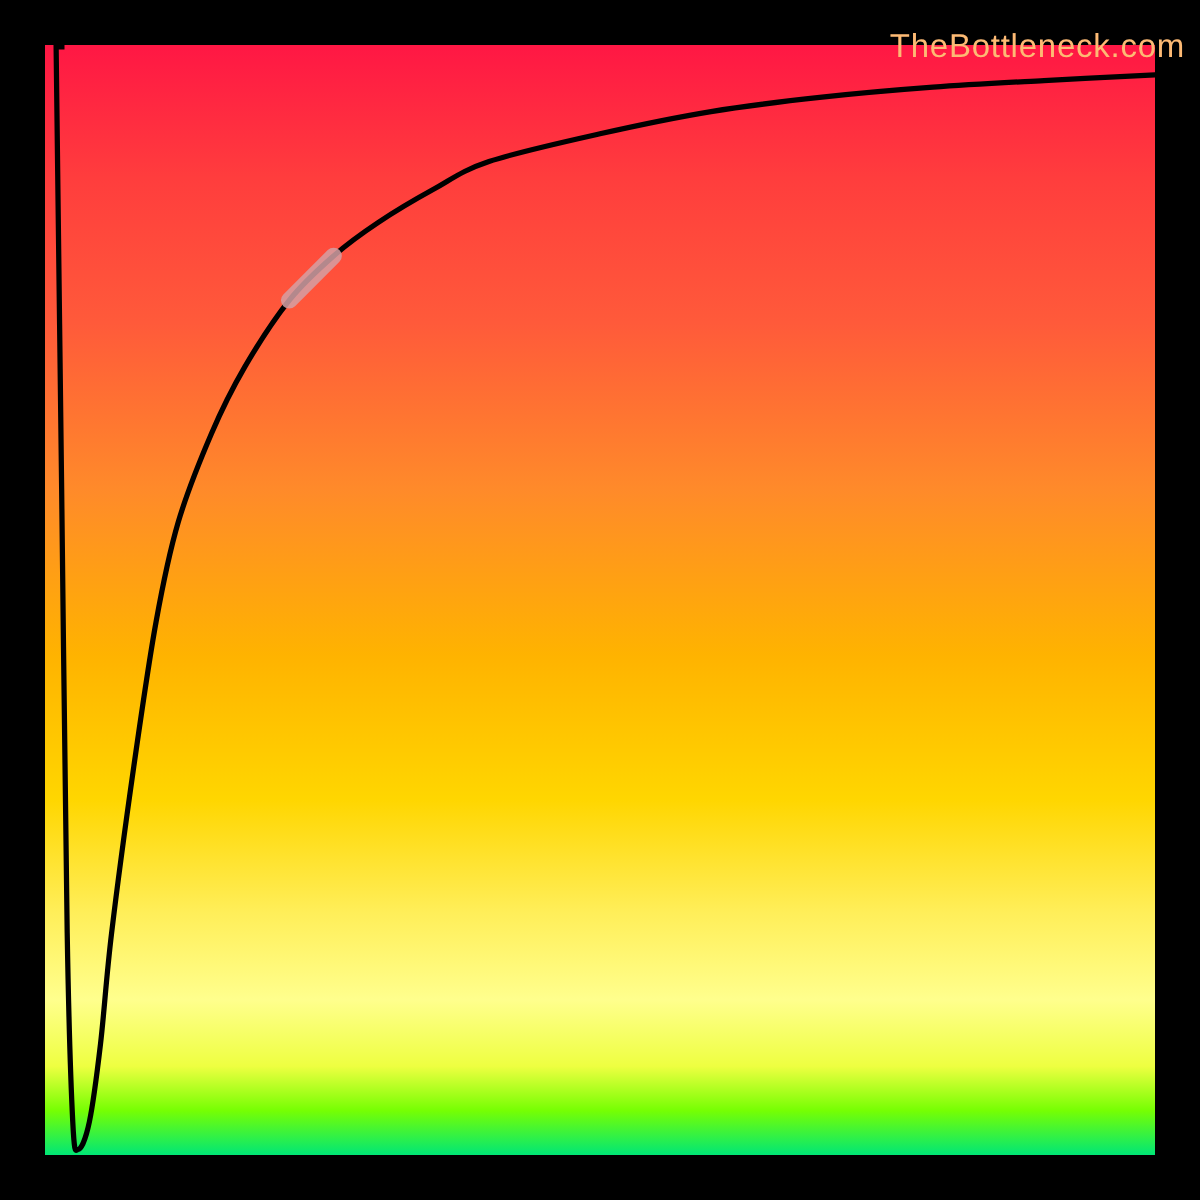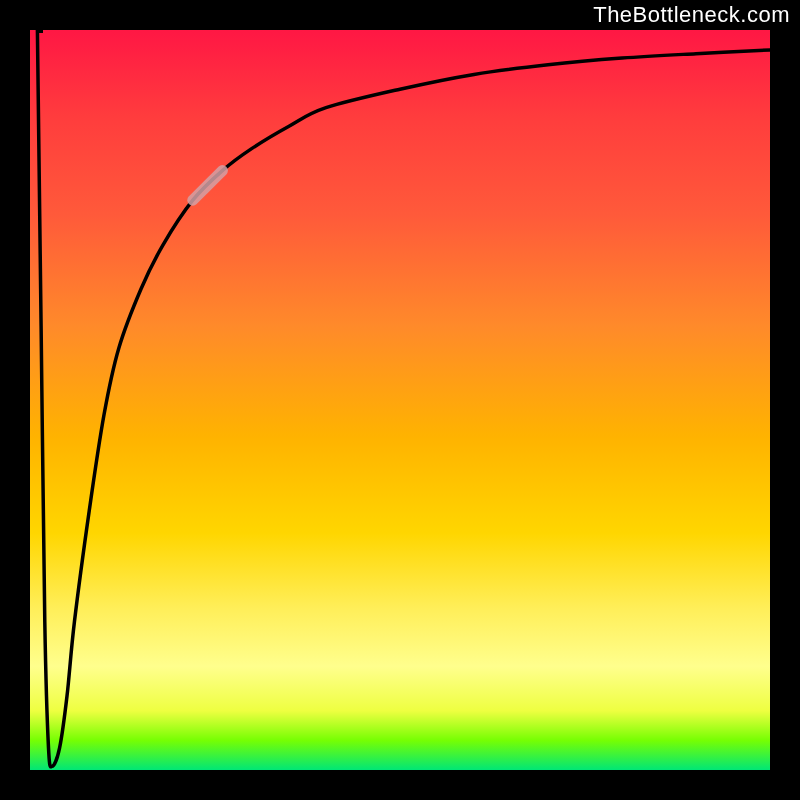--- a/index.html
+++ b/index.html
@@ -10,23 +10,23 @@
     background: #000;
     font-family: Arial, Helvetica, sans-serif;
   }
   .container {
     position: relative;
     width: 800px;
     height: 800px;
   }
   .watermark {
     position: absolute;
-    top: 2px;
+    top: 18px;
     right: 10px;
-    color: #ffffff;
+    color: #fdba74;
     font-size: 22px;
     font-weight: 500;
     letter-spacing: 0.5px;
     z-index: 10;
   }
   .plot {
     position: absolute;
     left: 30px;
     top: 30px;
     width: 740px;

